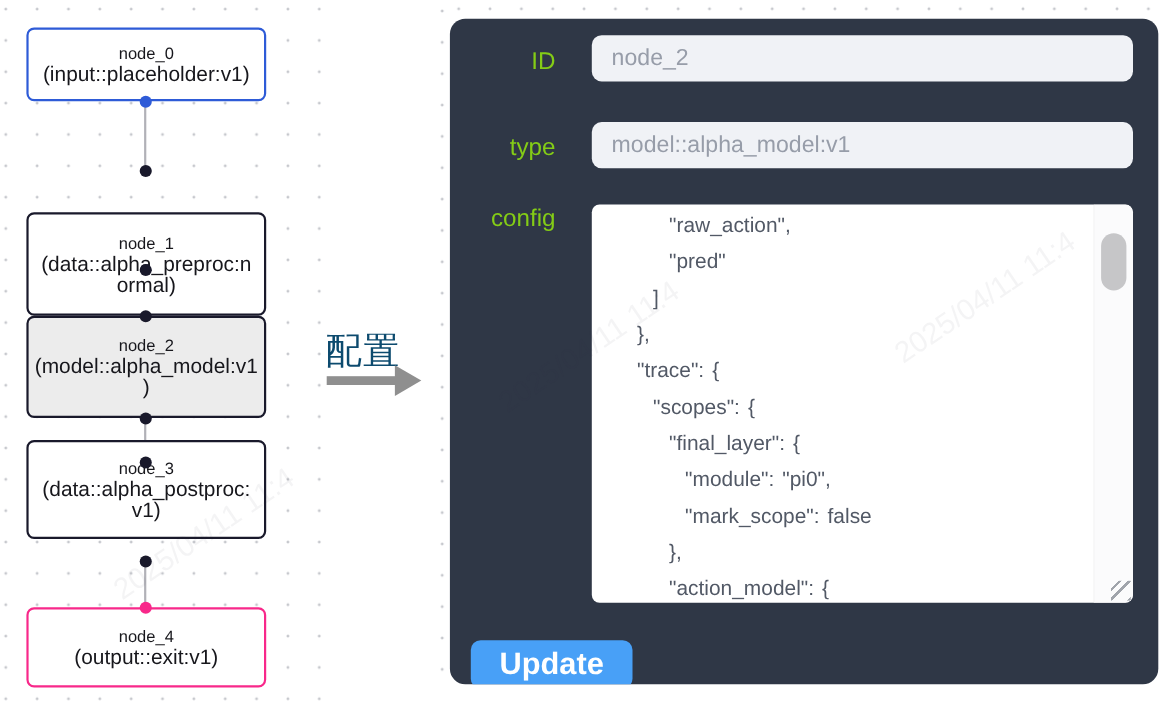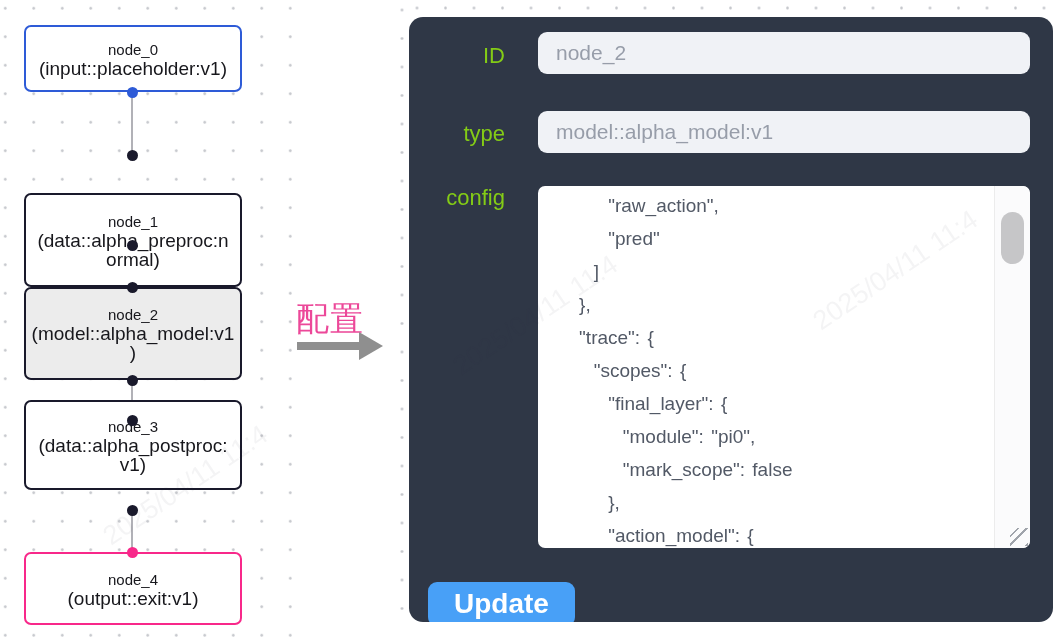--- a/index.html
+++ b/index.html
@@ -28,21 +28,21 @@
   #edge1 { top:245px; height:42px; }
   #edge2 { top:380px; height:40px; }
   #edge3 { top:510px; height:42px; }
 
   .handle { position:absolute; left:127px; width:11px; height:11px; border-radius:50%;
     background:#19192b; z-index:4; }
   .h-blue { background:#2e5bd7; } .h-pink { background:#f8288a; }
 
   
   .transfer-label { position:absolute; left:296px; top:297px; width:90px;
-    font-size:33px; color:#ec4899; letter-spacing:1px; z-index:3; }
+    font-size:33px; color:#0c4a6e; letter-spacing:1px; z-index:3; }
   .arrow-shaft { position:absolute; left:297px; top:342px; width:64px; height:8px;
     background:#8f8f8f; z-index:3; }
   .arrow-head { position:absolute; left:359px; top:332px; width:0; height:0;
     border-left:24px solid #8f8f8f; border-top:14px solid transparent;
     border-bottom:14px solid transparent; z-index:3; }
 
   
   .dots-top { position:absolute; left:400px; top:0; width:662px; height:17px;
     background-image: radial-gradient(circle, #c6c8cd 1.2px, transparent 1.5px);
     background-size:28.5px 28.5px; background-position:2.75px -6.25px; }

